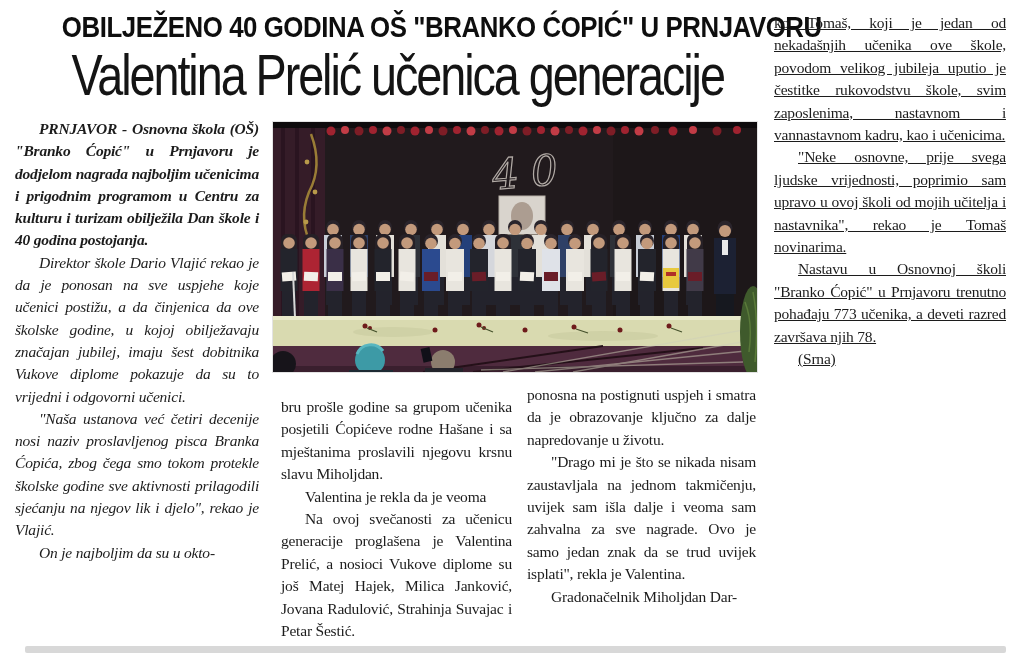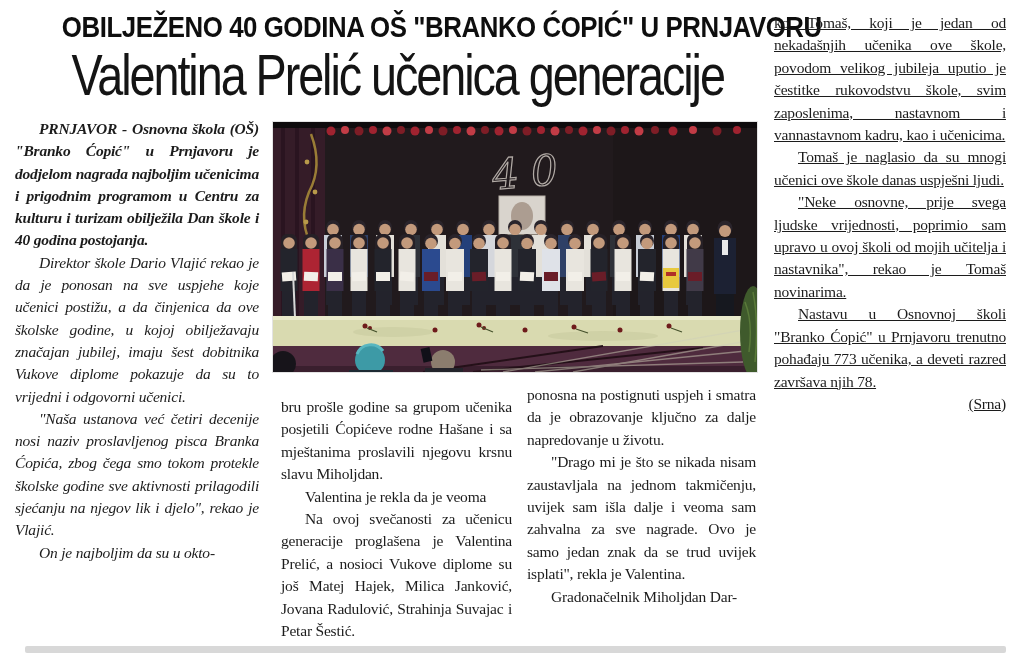--- a/index.html
+++ b/index.html
@@ -17,21 +17,21 @@
   
   .col{position:absolute;text-align:justify;font-size:15.5px;line-height:22.4px;
        letter-spacing:-0.2px;}
   .col p{margin:0;text-indent:24px;}
   .col p.noind{text-indent:0;}
   .lead{font-weight:700;}
   .col1{left:15px;top:118px;width:244px;line-height:22.3px;font-style:italic;}
   .col2{left:281px;top:396px;width:231px;}
   .col3{left:527px;top:384px;width:229px;}
   .col4{left:774px;top:12px;width:232px;text-decoration:underline;}
-  .credit{text-align:right;text-indent:0;}
+  .credit{text-indent:0;}
   
   .photo{position:absolute;left:273px;top:122px;width:484px;height:250px;margin:0;
          outline:1px solid #e3e3e3;}
   .photo svg{display:block;width:100%;height:100%;}
   
   .rule{position:absolute;left:25px;top:646px;width:981px;height:7px;background:#d8d8d8;
         border-radius:2px;}
 </style>
 </head>
 <body>
@@ -258,20 +258,19 @@
   </section>
 
   <section class="col col3">
     <p class="noind">ponosna na postignuti uspjeh i smatra da je obrazovanje ključno za dalje napredovanje u životu.</p>
     <p>"Drago mi je što se nikada nisam zaustavljala na jednom takmičenju, uvijek sam išla dalje i veoma sam zahvalna za sve nagrade. Ovo je samo jedan znak da se trud uvijek isplati", rekla je Valentina.</p>
     <p>Gradonačelnik Miholjdan Dar-</p>
   </section>
 
   <section class="col col4">
     <p class="noind">ko Tomaš, koji je jedan od nekadašnjih učenika ove škole, povodom velikog jubileja uputio je čestitke rukovodstvu škole, svim zaposlenima, nastavnom i vannastavnom kadru, kao i učenicima.</p>
-    <p>Tomaš je naglasio da su mnogi učenici ove škole danas uspješni ljudi.</p>
     <p>"Neke osnovne, prije svega ljudske vrijednosti, poprimio sam upravo u ovoj školi od mojih učitelja i nastavnika", rekao je Tomaš novinarima.</p>
     <p>Nastavu u Osnovnoj školi "Branko Ćopić" u Prnjavoru trenutno pohađaju 773 učenika, a deveti razred završava njih 78.</p>
     <p class="credit">(Srna)</p>
   </section>
 
   <div class="rule"></div>
 </div>
 
 </body></html>

